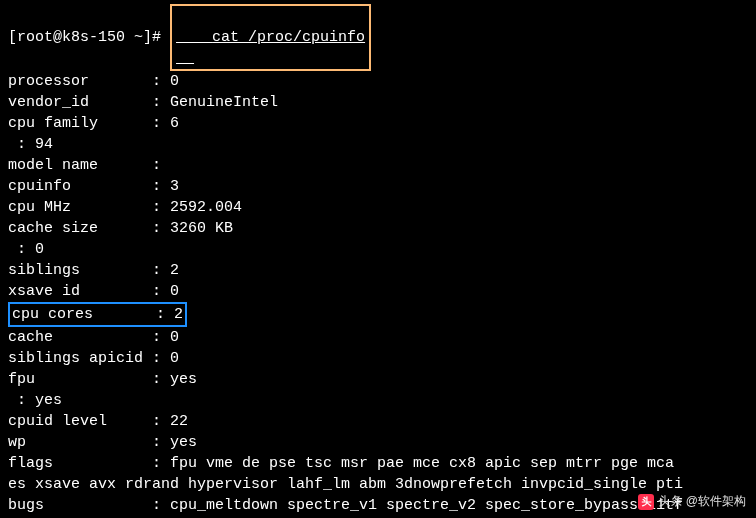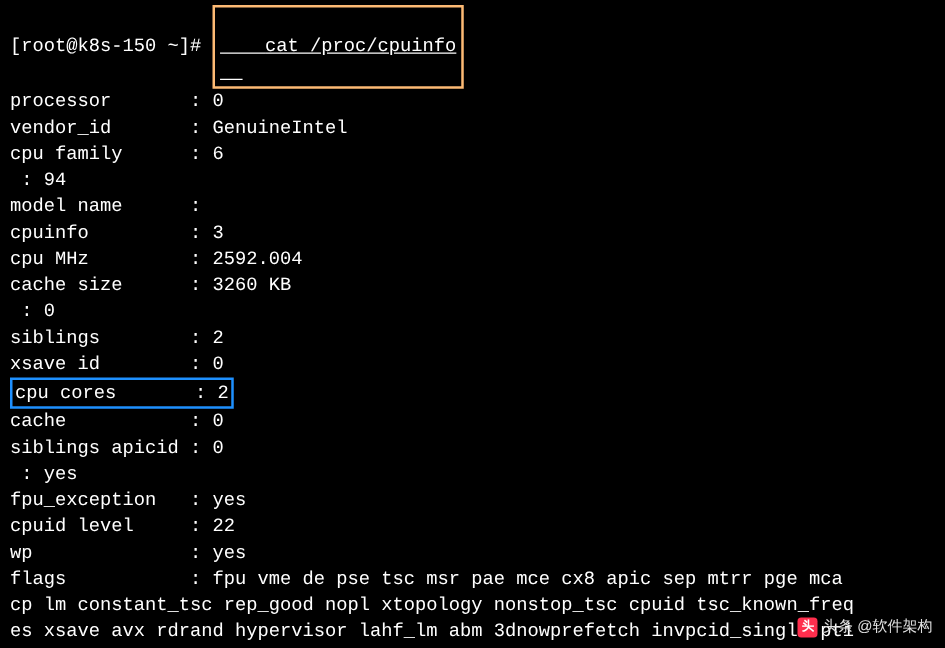--- a/index.html
+++ b/index.html
@@ -150,46 +150,43 @@
       <span class="key">cache         </span>
       <span class="sep"> : </span>
       <span class="val">0</span>
     </div>
     <div class="row">
       <span class="key">siblings apicid </span>
       <span class="sep"> : </span>
       <span class="val">0</span>
     </div>
     <div class="row">
+      <span class="key">fpu            </span>
       <span class="sep"> : </span>
       <span class="val">yes</span>
     </div>
     <div class="row">
-      <span class="key">fpu_exception  </span>
       <span class="sep"> : </span>
       <span class="val">yes</span>
     </div>
     <div class="row">
       <span class="key">cpuid level    </span>
       <span class="sep"> : </span>
       <span class="val">22</span>
     </div>
     <div class="row">
       <span class="key">wp             </span>
       <span class="sep"> : </span>
       <span class="val">yes</span>
     </div>
   </div>
 
 <div>
   <div class="row">
       <span class="val">flags           : fpu vme de pse tsc msr pae mce cx8 apic sep mtrr pge mca </span>
-    </div>
-  <div class="row">
-      <span class="val">cp lm constant_tsc rep_good nopl xtopology nonstop_tsc cpuid tsc_known_freq</span>
     </div>
   <div class="row">
       <span class="val">es xsave avx rdrand hypervisor lahf_lm abm 3dnowprefetch invpcid_single pti</span>
     </div>
 </div>
 
 <div id="tail-container">
     <div class="row">
       <span class="key">bugs           </span>
       <span class="sep"> : </span>

